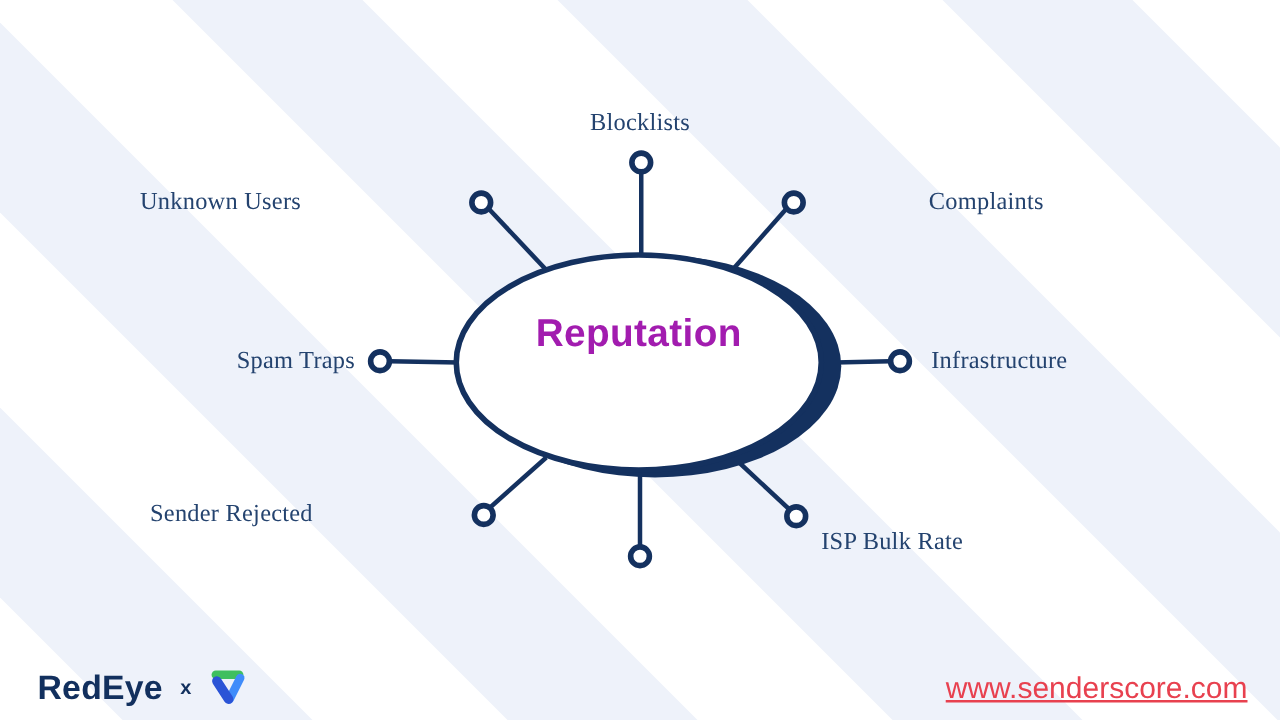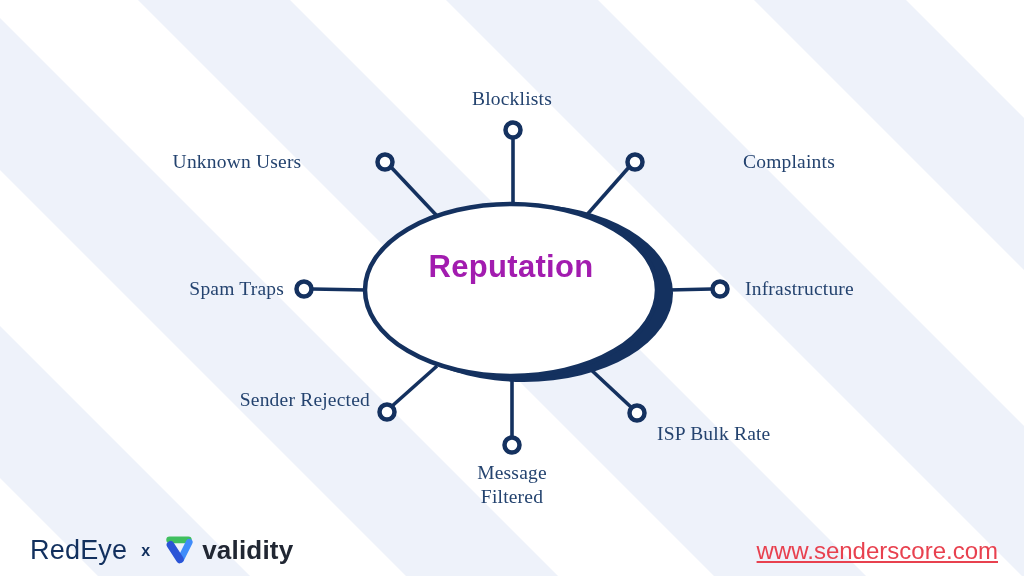--- a/index.html
+++ b/index.html
@@ -25,33 +25,33 @@
     color:#24436f;letter-spacing:.2px;font-family:Liberation Serif, serif;
   }
   .center-title{
     position:absolute;z-index:2;
     left:361px;top:247px;width:300px;
     text-align:center;
     font-weight:700;font-size:31px;line-height:40px;
     color:#a21caf;letter-spacing:.3px;
   }
   .lbl-blocklists{left:412px;top:87px;width:200px;text-align:center;}
-  .lbl-unknown-users{left:112px;top:150px;width:250px;text-align:center;}
+  .lbl-unknown-users{left:112px;top:150px;width:250px;text-align:left;}
   .lbl-complaints{left:659px;top:150px;width:260px;text-align:center;}
   .lbl-spam-traps{left:34px;top:277px;width:250px;text-align:right;}
   .lbl-infrastructure{left:745px;top:277px;width:260px;text-align:left;}
-  .lbl-sender-rejected{left:120px;top:388px;width:250px;text-align:right;}
+  .lbl-sender-rejected{left:120px;top:400px;width:250px;text-align:left;}
   .lbl-isp-bulk-rate{left:657px;top:422px;width:260px;text-align:left;}
   .lbl-message-filtered{left:457px;top:461px;width:110px;text-align:center;}
 
   .footer-left{
     position:absolute;z-index:2;left:30px;top:531px;height:38px;
     display:flex;align-items:center;
   }
-  .redeye-word{font-weight:400;font-size:27px;color:#12305e;letter-spacing:.2px;}
+  .redeye-word{font-weight:700;font-size:27px;color:#12305e;letter-spacing:.2px;}
   .collab-x{font-weight:700;font-size:16px;color:#12305e;margin:2px 12px 0 14px;}
   .validity-mark{margin-right:6px;}
   .validity-word{font-weight:600;font-size:26px;color:#212733;letter-spacing:.2px;}
   .site-link{
     position:absolute;z-index:2;right:26px;top:537px;
     font-size:24px;color:#e8414f;text-decoration:underline;
   }
 </style>
 </head>
 <body>
@@ -94,30 +94,28 @@
     <div>Reputation</div>
   </div>
 
   <div class="label lbl-blocklists">Blocklists</div>
   <div class="label lbl-unknown-users">Unknown Users</div>
   <div class="label lbl-complaints">Complaints</div>
   <div class="label lbl-spam-traps">Spam Traps</div>
   <div class="label lbl-infrastructure">Infrastructure</div>
   <div class="label lbl-sender-rejected">Sender Rejected</div>
   <div class="label lbl-isp-bulk-rate">ISP Bulk Rate</div>
-  <div class="label lbl-message-filtered">Message Filtered</div>
 
   <div class="footer-left">
     <span class="redeye-word">RedEye</span>
     <span class="collab-x">x</span>
     <span class="validity-mark">
       <svg width="34" height="34" viewBox="0 0 40 40">
         <line x1="9" y1="8" x2="31" y2="8" stroke="#3fbf5f" stroke-width="8" stroke-linecap="round"></line>
         <line x1="32" y1="11" x2="22" y2="31" stroke="#3f8cfa" stroke-width="8" stroke-linecap="round"></line>
         <line x1="10" y1="14" x2="21" y2="31" stroke="#2b54d6" stroke-width="9" stroke-linecap="round"></line>
       </svg>
     </span>
-    <span class="validity-word">validity</span>
   </div>
 
   <a class="site-link" href="#">www.senderscore.com</a>
 
 </div>
 
 </body></html>

